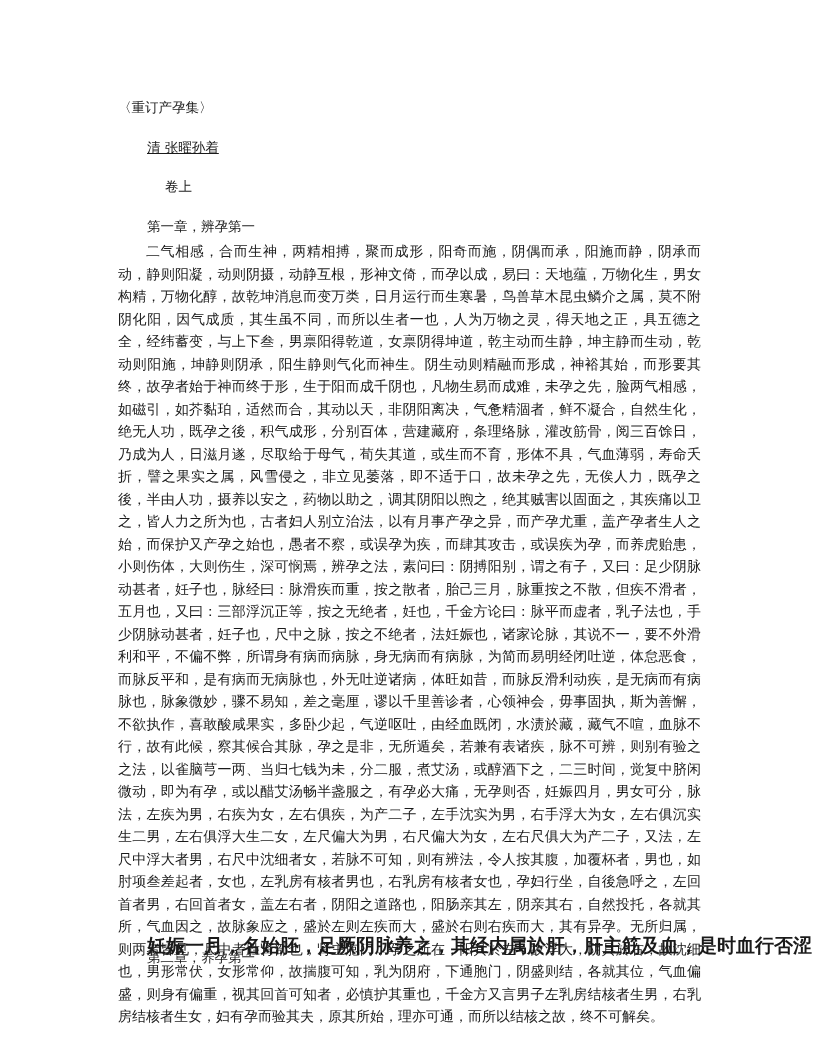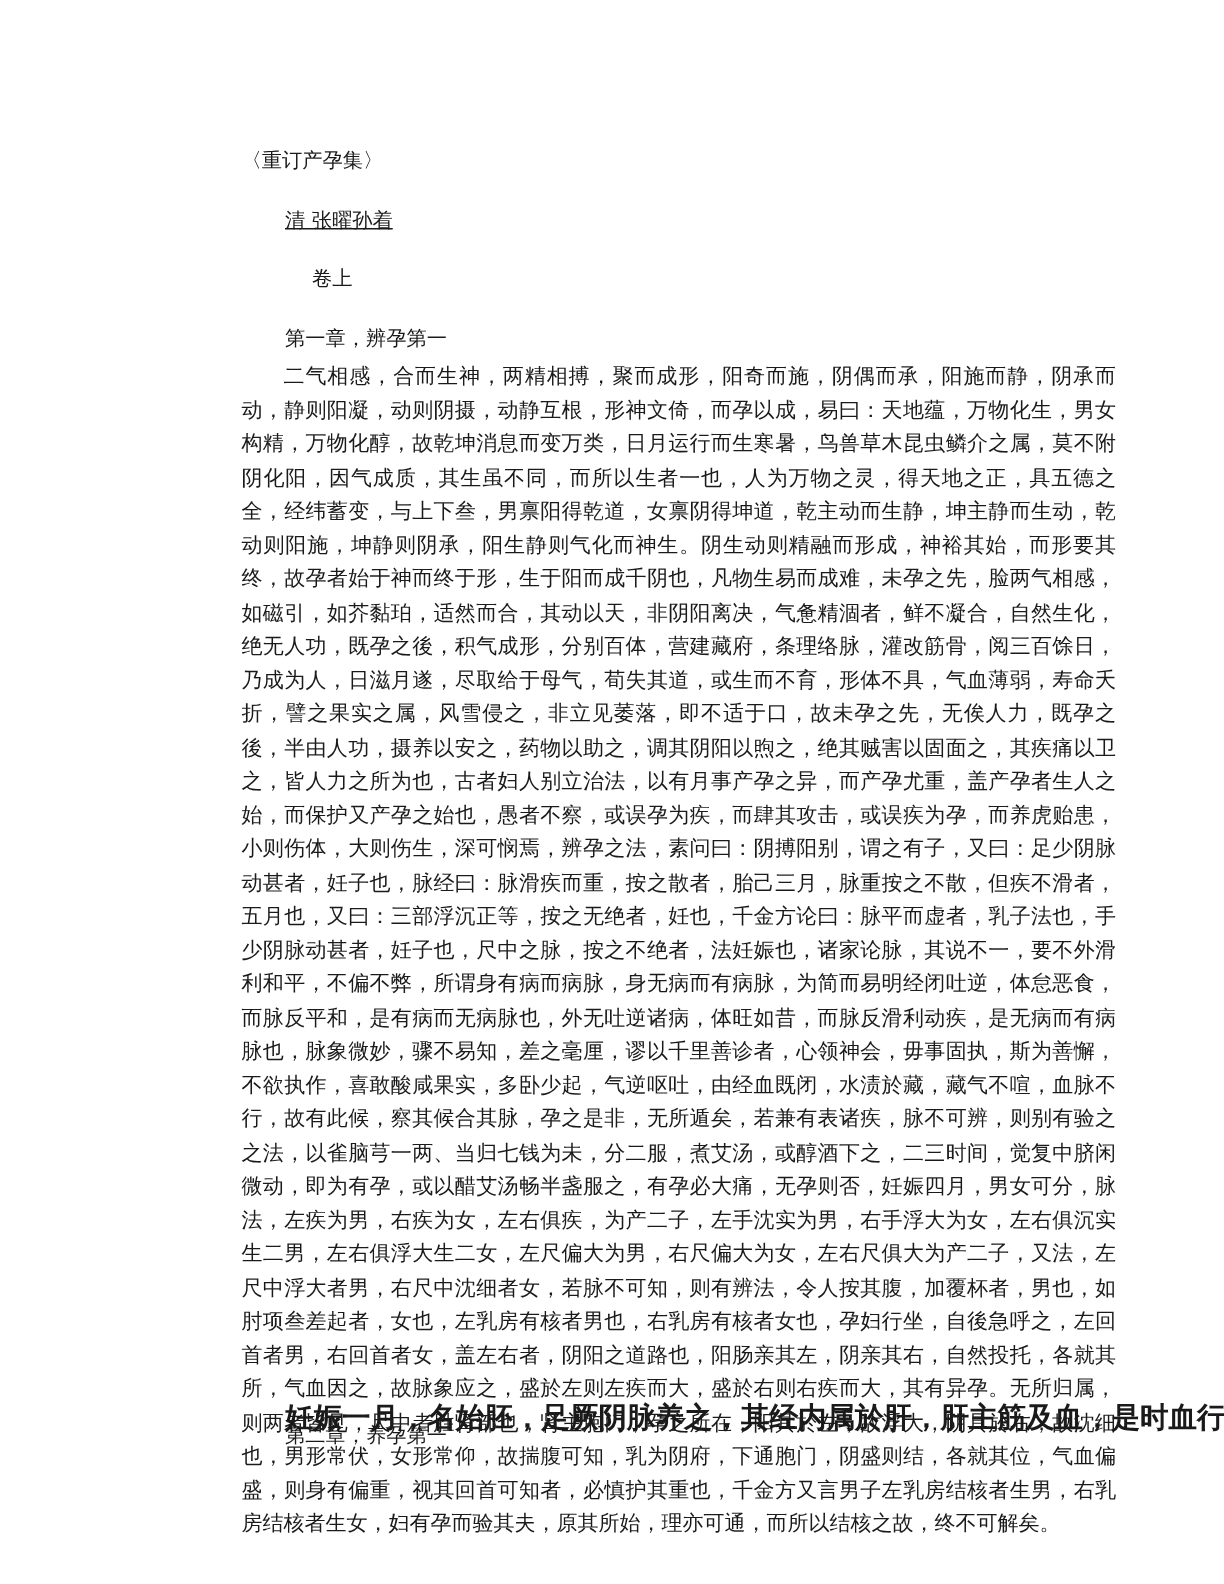--- a/index.html
+++ b/index.html
@@ -1,18 +1,18 @@
 <!DOCTYPE html>
 <html><head>
 <meta charset="utf-8">
 <style>
   html, body { margin: 0; padding: 0; background: #ffffff; }
   body { width: 816px; height: 1056px; position: relative; overflow: hidden;
          font-family: "DejaVu Serif", "Liberation Serif", serif; color: #1a1a1a; }
-  .page { position: absolute; left: 0; top: 0; width: 708px; height: 1056px; margin-left: 43px; }
+  .page { position: absolute; left: 0; top: 0; width: 708px; height: 1056px; }
   .line { position: absolute; font-size: 13.5px; line-height: 16px; white-space: nowrap; }
   .title { left: 118px; top: 99px; }
   .author { left: 147px; top: 139px; text-decoration: underline; }
   .volume { left: 165px; top: 178px; }
   .chapter1 { left: 147px; top: 218px; }
   .body-para { position: absolute; left: 118px; top: 240px; width: 583px;
                font-size: 14px; line-height: 22.5px; text-align: justify; text-indent: 28px; }
   .chapter2 { left: 147px; top: 949px; }
   .para2 { position: absolute; left: 147px; top: 934px; width: 560px;
            font-size: 19px; line-height: 22.5px; white-space: nowrap; font-weight: bold; }

